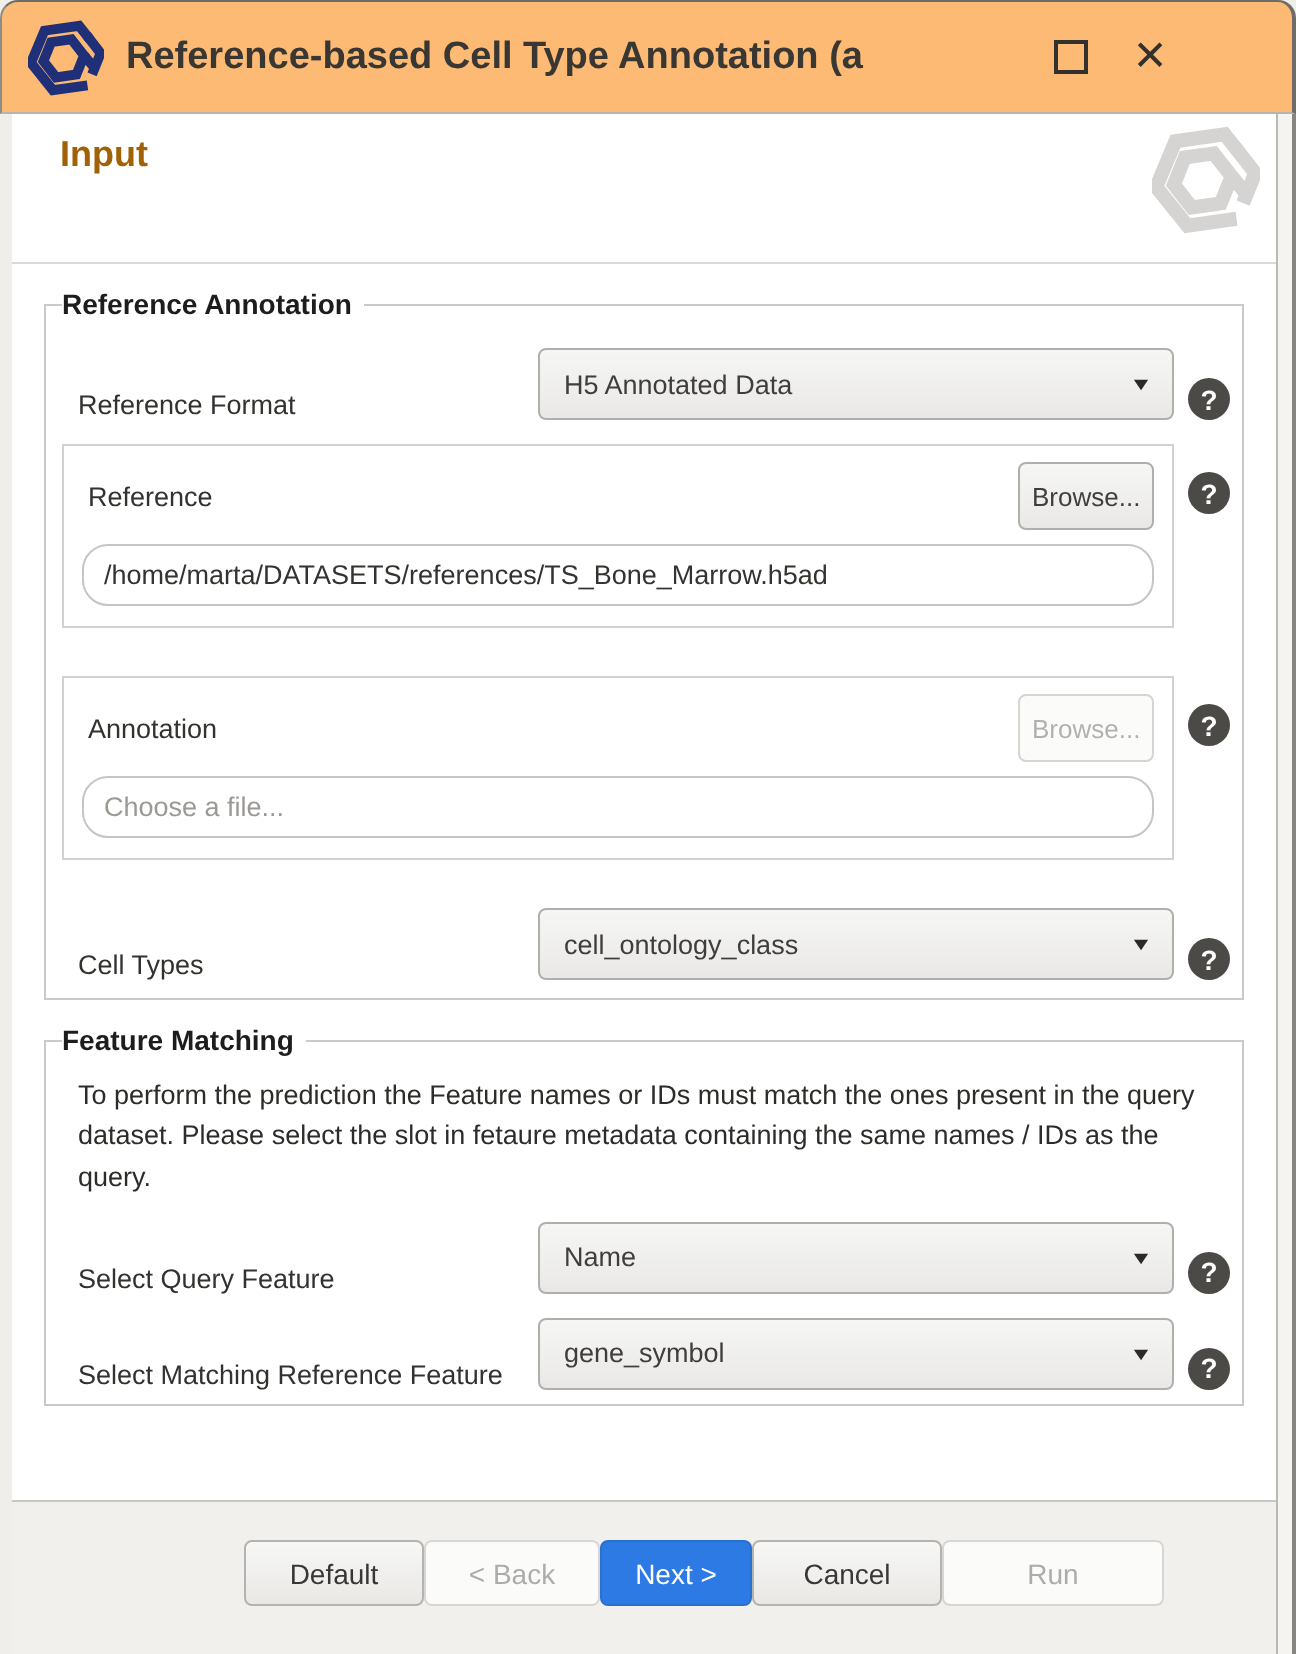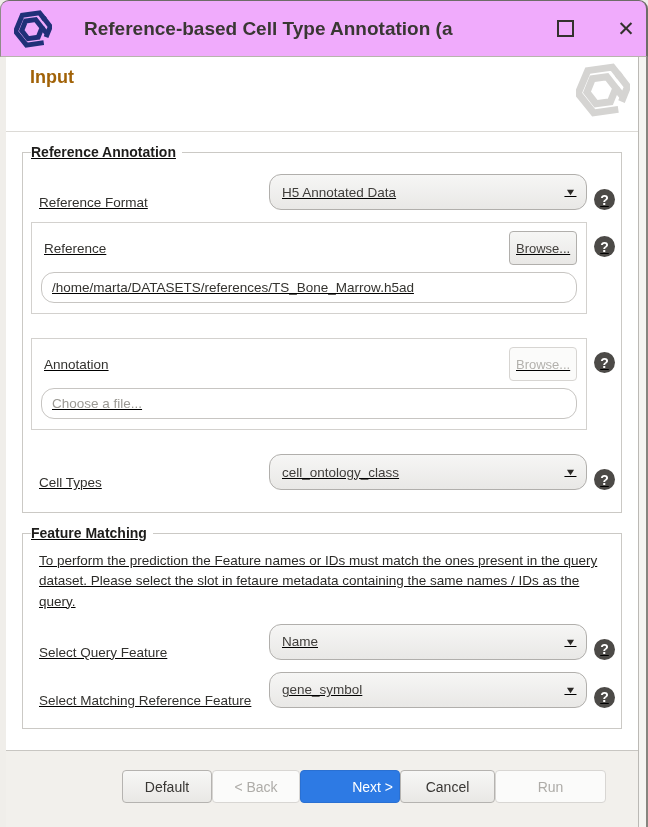--- a/index.html
+++ b/index.html
@@ -10,27 +10,27 @@
   }
   .window {
     position:relative; width:648px; height:827px;
     background:#f0eeea; overflow:hidden;
   }
 
   
   .titlebar {
     position:absolute; top:0; left:0; width:648px; height:57px;
     box-sizing:border-box;
-    background:#f0abfc;
+    background:#fdba74;
     border-top:1px solid #6e6c68;
     border-left:1px solid #8e8c88;
     border-right:2px solid #6e6c68;
     border-bottom:1px solid #b7b3ad;
     border-radius:9px 9px 0 0;
-    display:flex; align-items:center;gap:21px;
+    display:flex; align-items:center;
   }
   .app-icon { width:38px; height:38px; margin-left:13px; flex:0 0 auto; }
   .window-title {
     margin-left:11px; width:452px;
     font-size:19px; font-weight:bold; color:#393733;
     white-space:nowrap; overflow:hidden;
   }
   .win-btn {
     width:40px; height:40px; flex:0 0 auto;
     display:flex; align-items:center; justify-content:center;
@@ -53,33 +53,33 @@
   .panel-header { position:relative; height:74px; border-bottom:1px solid #dcdad6; }
   .input-title { position:absolute; left:24px; top:10px; font-size:18px; font-weight:bold; color:#a16207; }
   .logo-gray { position:absolute; right:8px; top:6px; width:54px; height:54px; }
 
   .logo-svg path { fill:none; stroke-width:13; stroke-linejoin:miter; stroke-linecap:butt; }
   .app-icon path { stroke:#203078; }
   .logo-gray path { stroke:#d5d4d2; }
 
   
   fieldset.group {
-    margin:12px 16px 0 16px; padding:2px 6px 20px 8px;
-    border:1px solid #cbc9c5; border-radius:0;text-decoration:underline;
+    margin:12px 16px 0 16px; padding:2px 6px 7px 8px;
+    border:1px solid #cbc9c5; border-radius:0;
   }
   fieldset.group legend {
     margin:0; padding:0 6px 0 0;
     font-size:14px; font-weight:bold; color:#1e1d1b;
   }
 
   .form-row { display:flex; align-items:flex-end; margin-top:12px; }
   .form-label { flex:1; font-size:13.5px; color:#33322f; padding-left:8px; }
   .dropdown {
     width:318px; height:36px; box-sizing:border-box;
-    border:1px solid #b1afac; border-radius:12px;
+    border:1px solid #b1afac; border-radius:4px;
     background:linear-gradient(#f6f6f5, #e9e8e6);
     display:flex; align-items:center; padding:0 11px 0 12px;
     cursor:pointer; flex:0 0 auto;
   }
   .dd-value { flex:1; font-size:13.5px; color:#403e3b; }
   .caret { font-size:9px; color:#2c2a27; transform:scaleX(1.35); }
   .help {
     width:21px; height:21px; border-radius:50%;
     background:#4c4a47; color:#ffffff;
     font-size:14px; font-weight:bold;
@@ -122,21 +122,21 @@
   }
   .button-row { display:flex; margin:19px 0 0 116px; }
   .btn {
     height:33px; border-radius:4px;
     border:1px solid #b5b3b0;
     background:linear-gradient(#f7f7f6, #e9e8e5);
     font-family:inherit; font-size:14px; color:#393734; cursor:pointer;
   }
   .btn.disabled { background:#fbfbfa; border-color:#d8d6d3; color:#aeaca8; cursor:default; }
   .btn.primary { background:#2d7ae4; border-color:#2a70d2; color:#ffffff; }
-  .w-default { width:90px; } .w-back { width:88px; } .w-next { width:100px;text-align:right; }
+  .w-default { width:90px; } .w-back { width:88px; } .w-next { width:76px; }
   .w-cancel { width:95px; } .w-run { width:111px; }
 </style>
 </head>
 <body>
 
 <div class="window">
 
   <div class="titlebar">
     <svg class="app-icon logo-svg" viewBox="0 0 100 100">
       <g transform="rotate(-8 50 50)">

